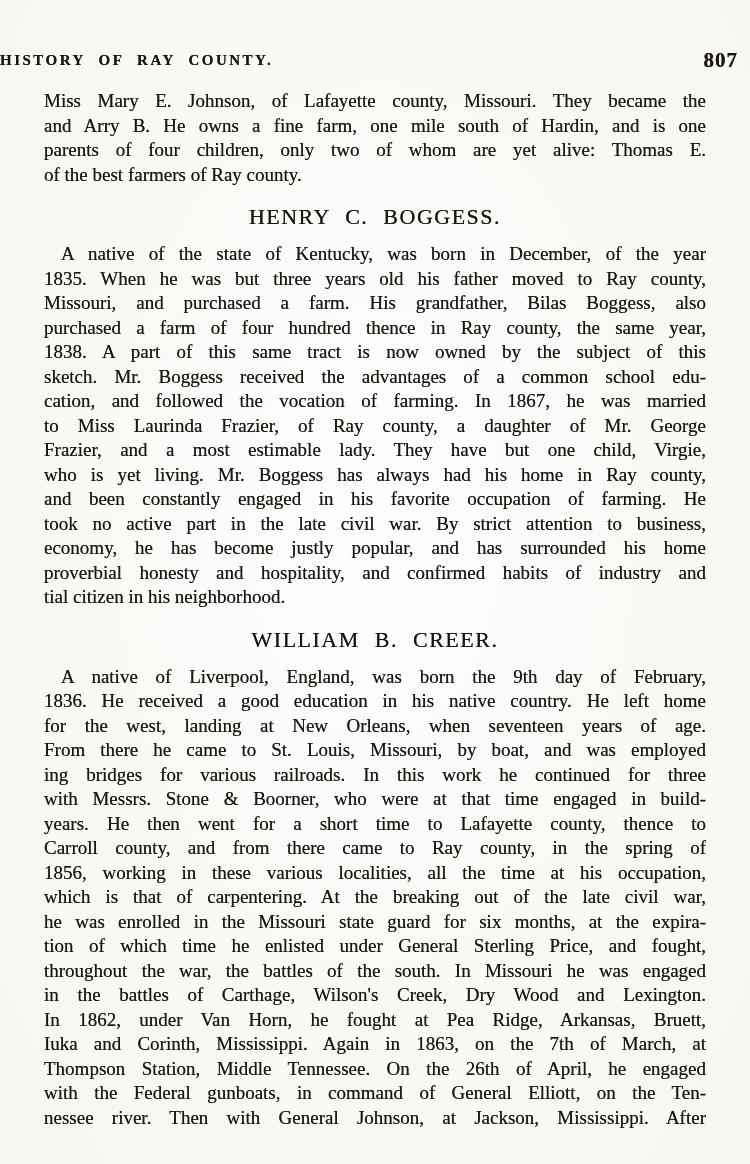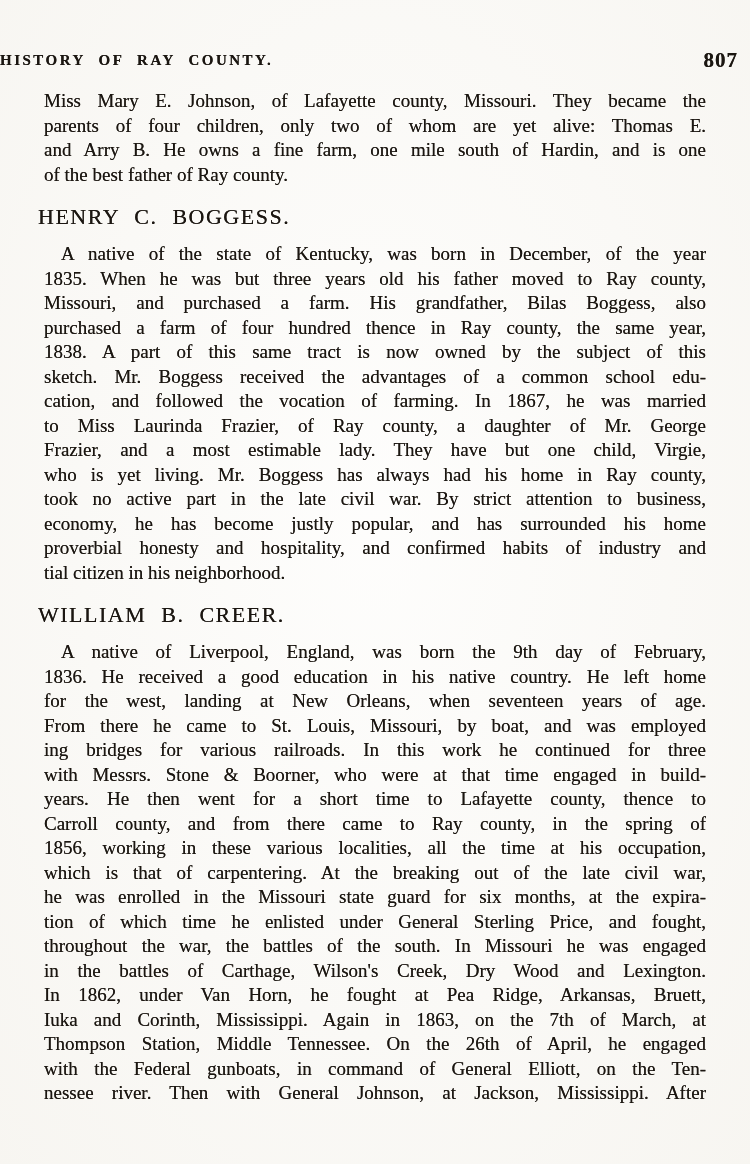--- a/index.html
+++ b/index.html
@@ -45,21 +45,21 @@
     text-shadow: 0 0 0.5px rgba(20,16,10,0.8);
   }
   .page-body {
     position: absolute;
     top: 83px;
     left: 38px;
     width: 674px;
   }
   .section-heading {
     margin: 17px 0 12px 0;
-    text-align: left;
+    text-align: center;
     font-size: 22px;
     font-weight: 400;
     letter-spacing: 1.5px;
     word-spacing: 8px;
     line-height: 26px;
     text-shadow: 0 0 0.6px rgba(20,16,10,0.85);
   }
   .paragraph { margin: 6px; }
   .line {
     font-size: 19px;
@@ -78,36 +78,37 @@
 <body>
 
 <div class="page">
   <header class="running-head">
     <span class="running-title">HISTORY OF RAY COUNTY.</span>
     <span class="page-number">807</span>
   </header>
   <main class="page-body">
       <div class="paragraph">
         <div class="line">Miss Mary E. Johnson, of Lafayette county, Missouri.  They became the</div>
+        <div class="line">and Arry B.  He owns a fine farm, one mile south of Hardin, and is one</div>
         <div class="line">parents of four children, only two of whom are yet alive:  Thomas E.</div>
-        <div class="line">and Arry B.  He owns a fine farm, one mile south of Hardin, and is one</div>
-        <div class="line flush">of the best father of Ray county.</div>
+        <div class="line flush">of the best farmers of Ray county.</div>
       </div>
       <h2 class="section-heading">HENRY C. BOGGESS.</h2>
       <div class="paragraph">
         <div class="line indent">A native of the state of Kentucky, was born in December, of the year</div>
         <div class="line">1835.  When he was but three years old his father moved to Ray county,</div>
         <div class="line">Missouri, and purchased a farm.  His grandfather, Bilas Boggess, also</div>
         <div class="line">purchased a farm of four hundred thence in Ray county, the same year,</div>
         <div class="line">1838.  A part of this same tract is now owned by the subject of this</div>
         <div class="line">sketch.  Mr. Boggess received the advantages of a common school edu-</div>
         <div class="line">cation, and followed the vocation of farming.  In 1867, he was married</div>
         <div class="line">to Miss Laurinda Frazier, of Ray county, a daughter of Mr. George</div>
         <div class="line">Frazier, and a most estimable lady.  They have but one child, Virgie,</div>
         <div class="line">who is yet living.  Mr. Boggess has always had his home in Ray county,</div>
+        <div class="line">and been constantly engaged in his favorite occupation of farming.  He</div>
         <div class="line">took no active part in the late civil war.  By strict attention to business,</div>
         <div class="line">economy, he has become justly popular, and has surrounded his home</div>
         <div class="line">proverbial honesty and hospitality, and confirmed habits of industry and</div>
         <div class="line flush">tial citizen in his neighborhood.</div>
       </div>
       <h2 class="section-heading">WILLIAM B. CREER.</h2>
       <div class="paragraph">
         <div class="line indent">A native of Liverpool, England, was born the 9th day of February,</div>
         <div class="line">1836.  He received a good education in his native country.  He left home</div>
         <div class="line">for the west, landing at New Orleans, when seventeen years of age.</div>

